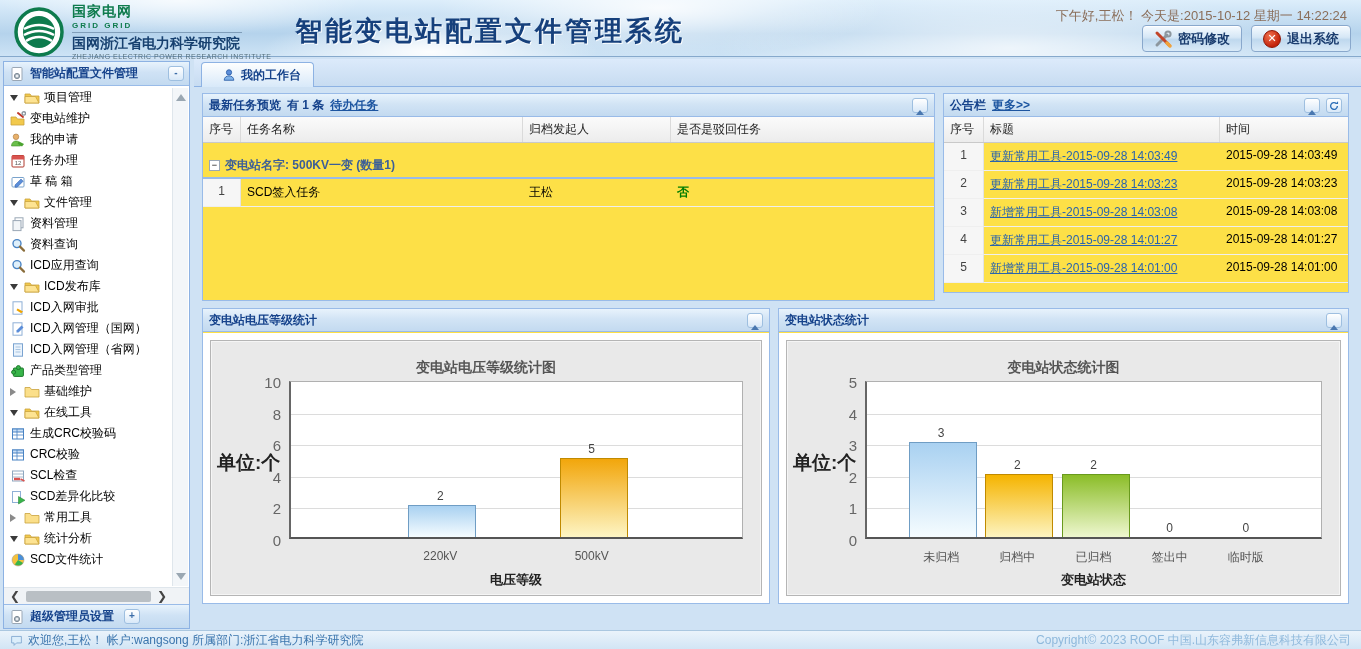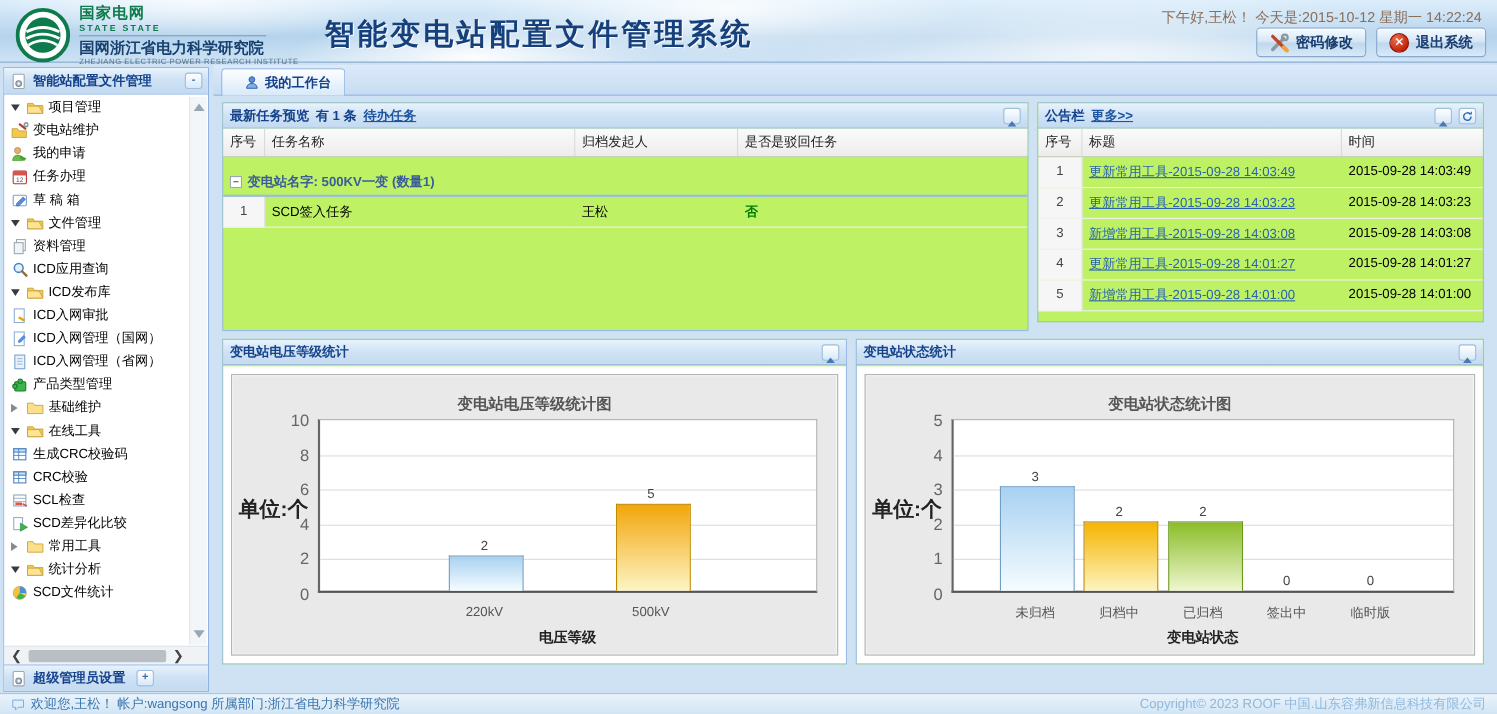--- a/index.html
+++ b/index.html
@@ -55,21 +55,21 @@
     border-top:1px solid #99bbe8; background:linear-gradient(180deg,#e8f3fc,#cfe2f5 45%,#c3daf0); color:#15428b; font-weight:bold; }
 
   
   .content { position:absolute; left:194px; top:59px; right:0; bottom:19px; background:#cfe2f4; }
   .tabstrip { position:absolute; left:0; top:0; right:0; height:28px; background:linear-gradient(180deg,#dceafb,#c7dcf1); border-bottom:1px solid #8db2e3; }
   .tab { position:absolute; left:7px; top:3px; height:25px; display:flex; align-items:center; gap:5px; padding:0 12px 0 20px;
     background:linear-gradient(180deg,#fdfefe,#d8e9f9); border:1px solid #8db2e3; border-bottom:none; border-radius:4px 4px 0 0;
     color:#15428b; font-weight:bold; cursor:pointer; }
   .tab svg { width:14px; height:14px; }
 
-  .panel { position:absolute; background:#bef264; border:1px solid #99bbe8; }
+  .panel { position:absolute; background:#fde047; border:1px solid #99bbe8; }
   .p-hd { height:23px; display:flex; align-items:center; padding:0 6px; gap:6px; border-bottom:1px solid #99bbe8;
     background:linear-gradient(180deg,#e8f3fc,#d2e4f5 45%,#c3daf0); color:#15428b; font-weight:bold; }
   .p-hd .sp { flex:1; }
   .link { color:#1d55a0; text-decoration:underline; cursor:pointer; font-weight:bold; }
   .tri-up-s { width:0; height:0; border-left:4px solid transparent; border-right:4px solid transparent; border-bottom:5px solid #4a78b0; margin:4px auto 0; }
 
   .t-row { display:flex; align-items:stretch; }
   .t-hrow { background:linear-gradient(180deg,#fbfbfb,#ececec); border-bottom:1px solid #c9c9c9; }
   .t-cell { padding:4px 6px; border-right:1px solid #dadada; color:#222; overflow:hidden; white-space:nowrap; }
   .t-cell.last { border-right:none; flex:1; }
@@ -110,21 +110,21 @@
       <svg width="50" height="50" viewBox="0 0 50 50">
         <circle cx="25" cy="25" r="23" fill="#ffffff" stroke="#0e7b4d" stroke-width="3.5"></circle>
         <circle cx="25" cy="25" r="16" fill="#0e7b4d"></circle>
         <path d="M10 22 Q25 14 40 22" stroke="#fff" stroke-width="2.5" fill="none"></path>
         <path d="M10 28 Q25 20 40 28" stroke="#fff" stroke-width="2.5" fill="none"></path>
         <path d="M12 34 Q25 26 38 34" stroke="#fff" stroke-width="2.5" fill="none"></path>
       </svg>
     </span>
     <div class="org-block">
       <span class="org-group">国家电网</span>
-      <span class="org-group-en">STATE STATE</span>
+      <span class="org-group-en">GRID GRID</span>
       <span class="org-name">国网浙江省电力科学研究院</span>
       <span class="org-name-en">ZHEJIANG ELECTRIC POWER RESEARCH INSTITUTE</span>
     </div>
   </div>
   <div class="app-title">智能变电站配置文件管理系统</div>
   <div class="greeting">下午好,王松！ 今天是:2015-10-12 星期一  14:22:24</div>
   <div class="hdr-btns">
     <div class="hdr-btn">
       <span>
         <svg width="18" height="18" viewBox="0 0 18 18">
@@ -221,20 +221,29 @@
         <div>文件管理</div>
       </div>
       <div class="tree-row child">
         <div class="ticon">
           <svg viewBox="0 0 16 16">
             <rect x="5" y="1.8" width="8" height="10" fill="#fff" stroke="#9aa7b5"></rect>
             <rect x="3" y="4.6" width="8" height="10" fill="#f2f5f8" stroke="#9aa7b5"></rect>
           </svg>
         </div>
         <div>资料管理</div>
+      </div>
+      <div class="tree-row child">
+        <div class="ticon">
+          <svg viewBox="0 0 16 16">
+            <circle cx="7" cy="6.6" r="4" fill="#dff0fb" stroke="#4a84c4" stroke-width="1.4"></circle>
+            <path d="M10 9.6l4 4" stroke="#8a6d3b" stroke-width="2.2" stroke-linecap="round"></path>
+          </svg>
+        </div>
+        <div>资料查询</div>
       </div>
       <div class="tree-row child">
         <div class="ticon">
           <svg viewBox="0 0 16 16">
             <circle cx="7" cy="6.6" r="4" fill="#dff0fb" stroke="#4a84c4" stroke-width="1.4"></circle>
             <path d="M10 9.6l4 4" stroke="#8a6d3b" stroke-width="2.2" stroke-linecap="round"></path>
           </svg>
         </div>
         <div>ICD应用查询</div>
       </div>

